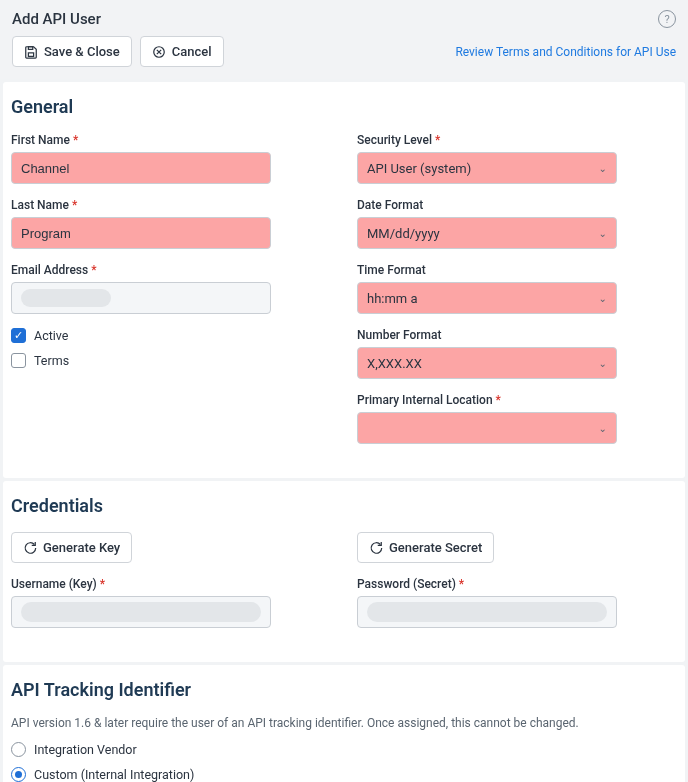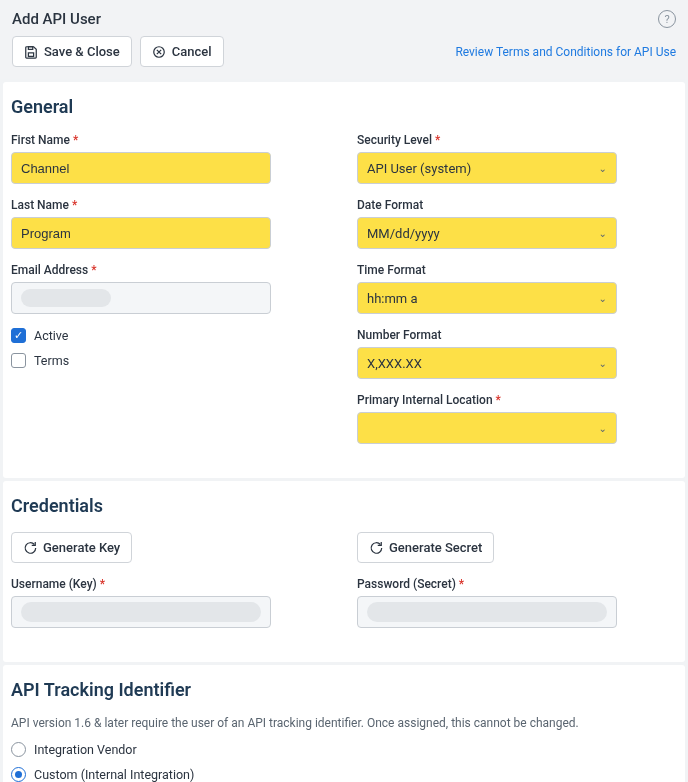--- a/index.html
+++ b/index.html
@@ -85,21 +85,21 @@
   }
   .req::after { content: " *"; color: #d9342b; }
   .input, .select {
     width: 100%;
     max-width: 260px;
     height: 32px;
     border: 1px solid #c9ced4;
     border-radius: 4px;
     padding: 0 9px;
     font-size: 13px;
-    background: #fde047;
+    background: #fca5a5;
     color: #2b3440;
   }
   .select {
     display: flex;
     align-items: center;
     justify-content: space-between;
     cursor: pointer;
   }
   .chev {
     font-size: 10px;

